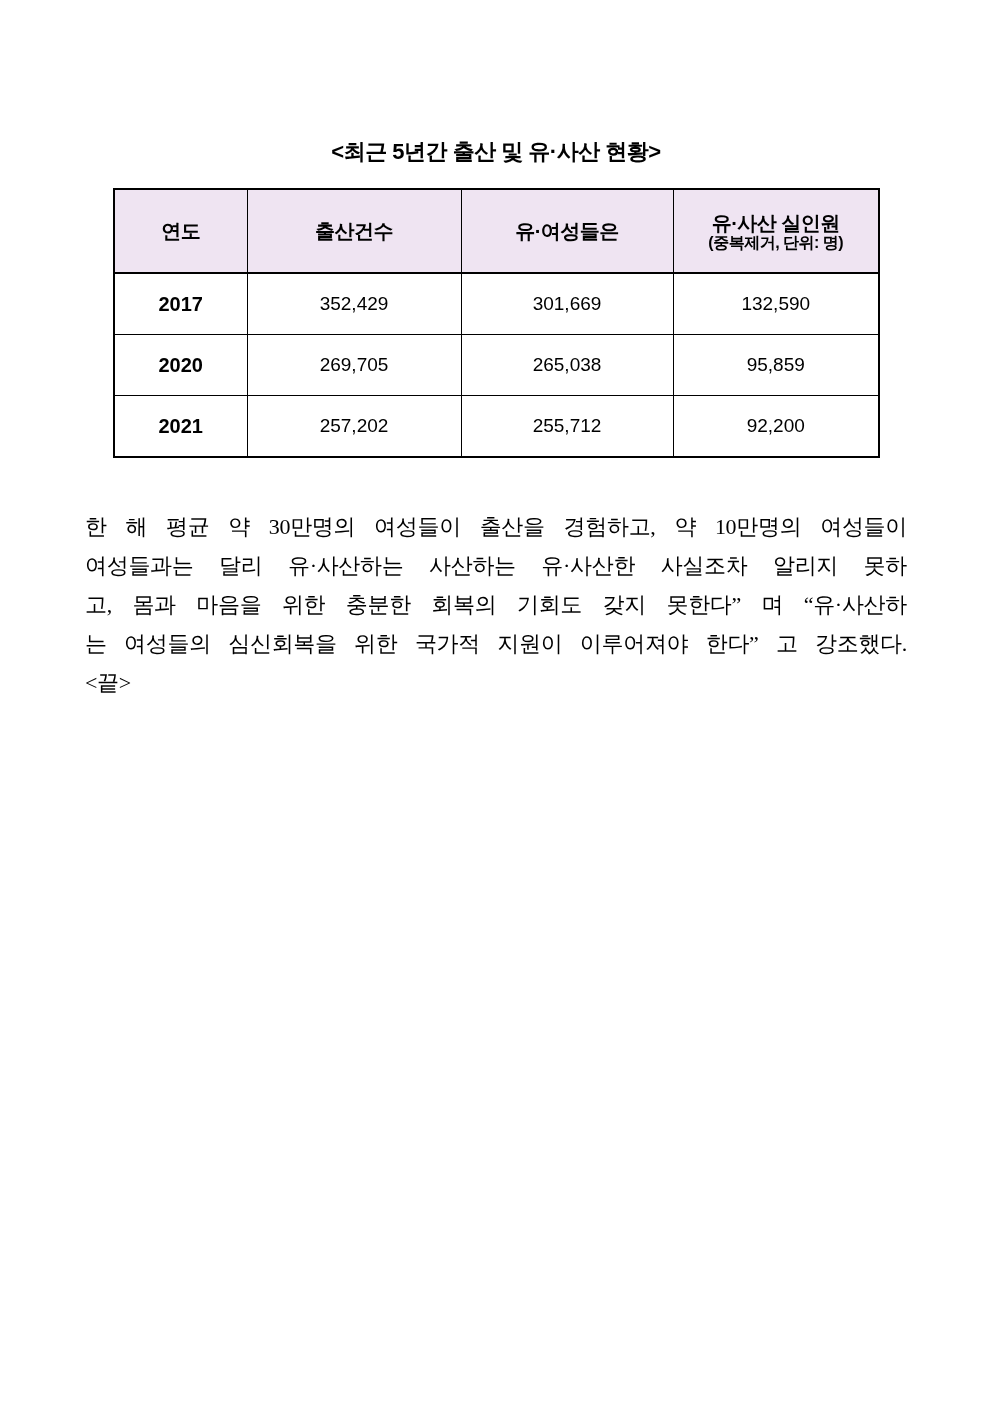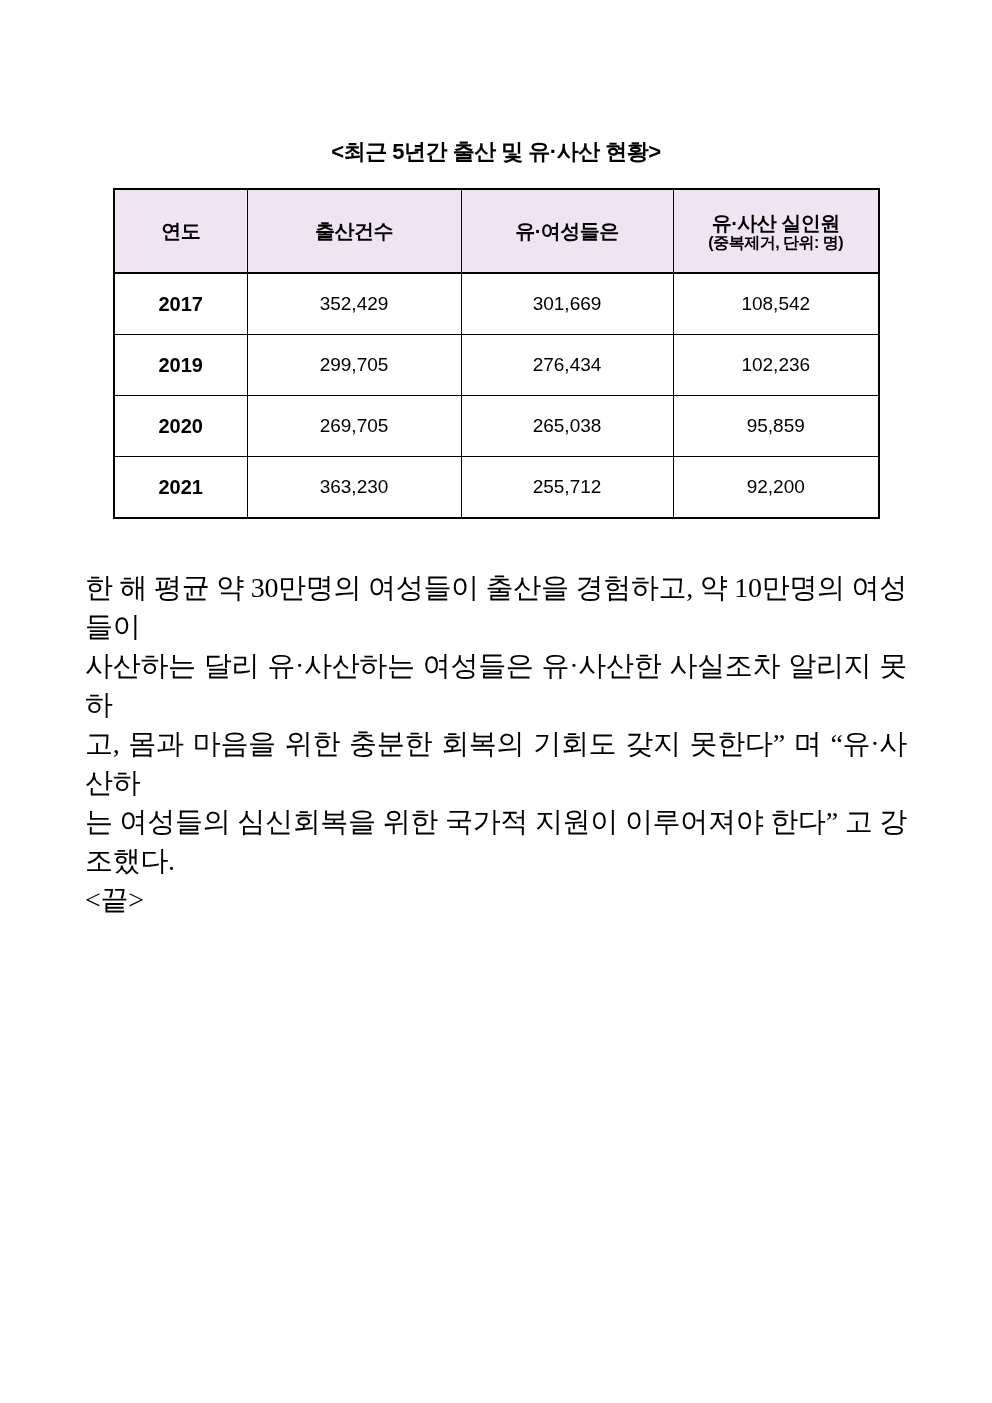--- a/index.html
+++ b/index.html
@@ -70,21 +70,21 @@
     font-family: "Liberation Serif", serif;
     font-weight: bold;
     font-size: 19px;
     line-height: 22px;
     letter-spacing: -0.3px;
   }
   .body-text {
     margin: 49px 0 0 85px;
     width: 822px;
     font-family: "Liberation Serif", serif;
-    font-size: 28px;
+    font-size: 22px;
     line-height: 39px;
     letter-spacing: -0.3px;
   }
   .jline {
     text-align: justify;
     text-align-last: justify;
   }
   .end-mark {
     text-align: left;
   }
@@ -112,45 +112,39 @@
           <div class="hdr-main">유·사산 실인원</div>
           <div class="hdr-sub">(중복제거, 단위: 명)</div>
         </th>
       </tr>
     </thead>
     <tbody>
       <tr>
         <td class="year">2017</td>
         <td>352,429</td>
         <td>301,669</td>
-        <td>108,542</td>
-      </tr>
-      <tr>
-        <td class="year">2019</td>
-        <td>299,705</td>
-        <td>276,434</td>
-        <td>102,236</td>
+        <td>132,590</td>
       </tr>
       <tr>
         <td class="year">2020</td>
         <td>269,705</td>
         <td>265,038</td>
         <td>95,859</td>
       </tr>
       <tr>
         <td class="year">2021</td>
-        <td>363,230</td>
+        <td>257,202</td>
         <td>255,712</td>
         <td>92,200</td>
       </tr>
     </tbody>
   </table>
 
 
   <div class="body-text">
     <div class="jline">한 해 평균 약 30만명의 여성들이 출산을 경험하고, 약 10만명의 여성들이</div>
-    <div class="jline">사산하는 달리 유·사산하는 여성들은 유·사산한 사실조차 알리지 못하</div>
+    <div class="jline">여성들과는 달리 유·사산하는 사산하는 유·사산한 사실조차 알리지 못하</div>
     <div class="jline">고, 몸과 마음을 위한 충분한 회복의 기회도 갖지 못한다” 며 “유·사산하</div>
     <div class="jline">는 여성들의 심신회복을 위한 국가적 지원이 이루어져야 한다” 고 강조했다.</div>
     <div class="end-mark">&lt;끝&gt;</div>
   </div>
 
 </div>
 
 </body></html>

